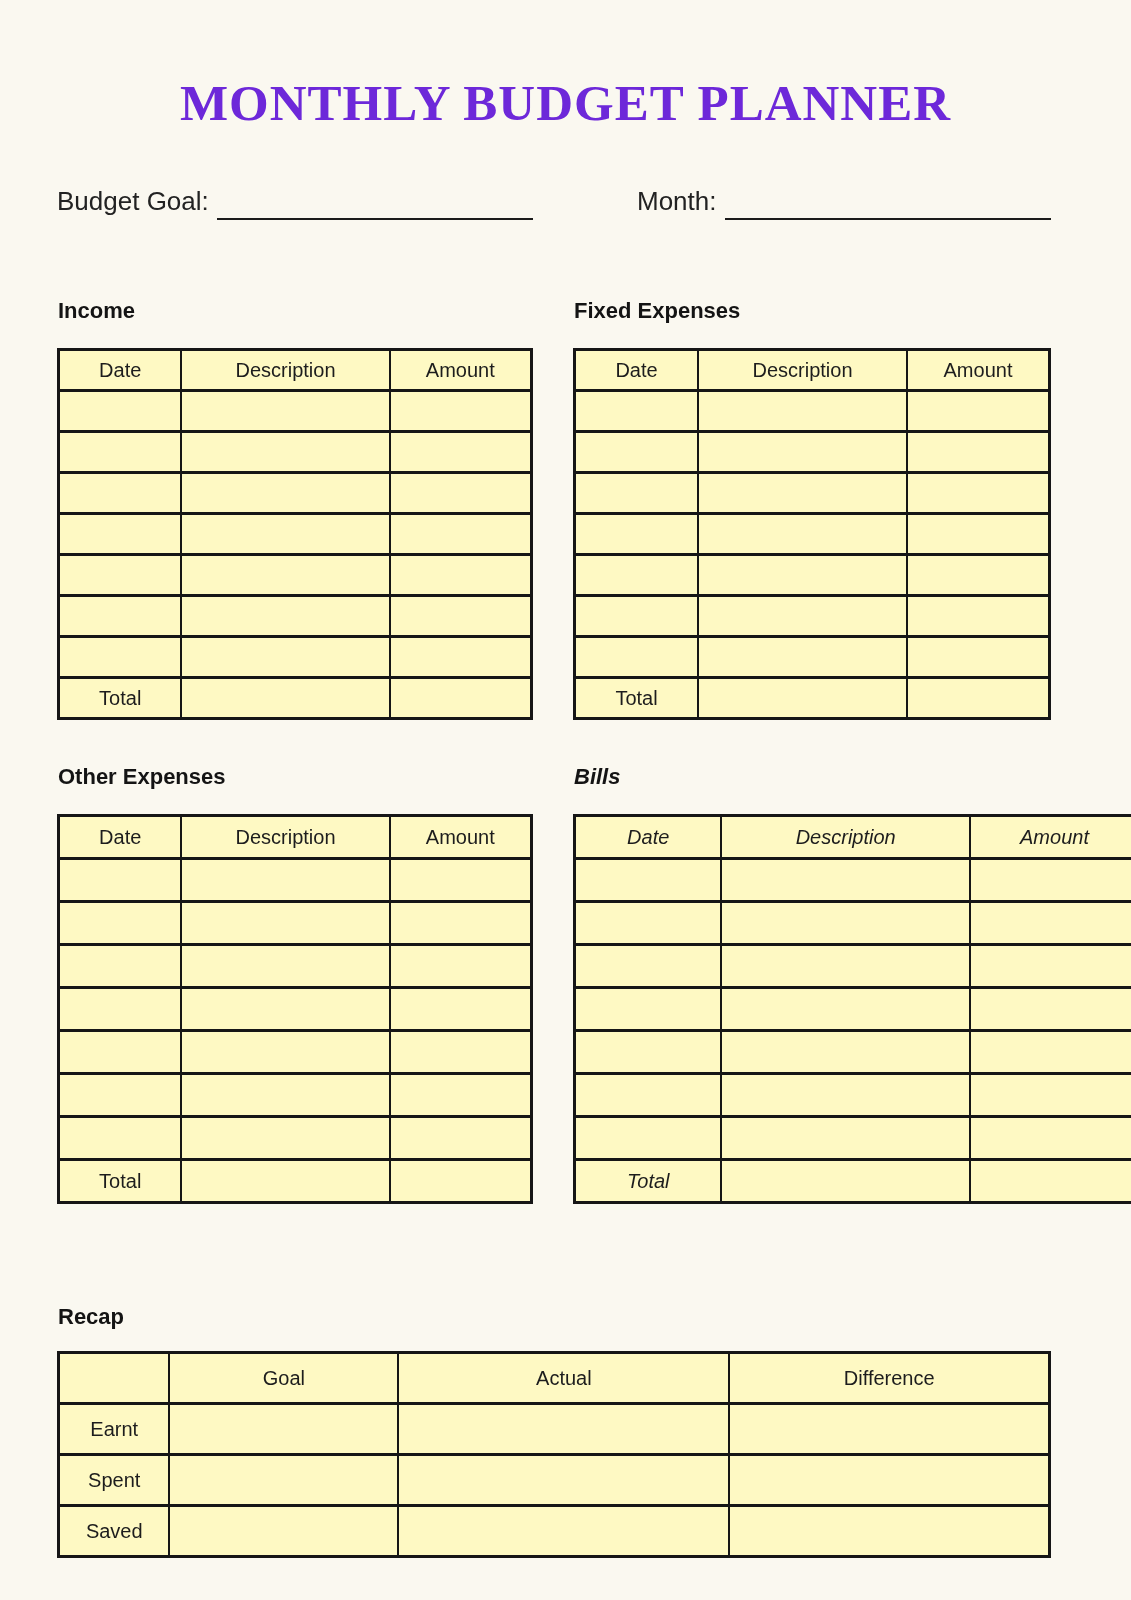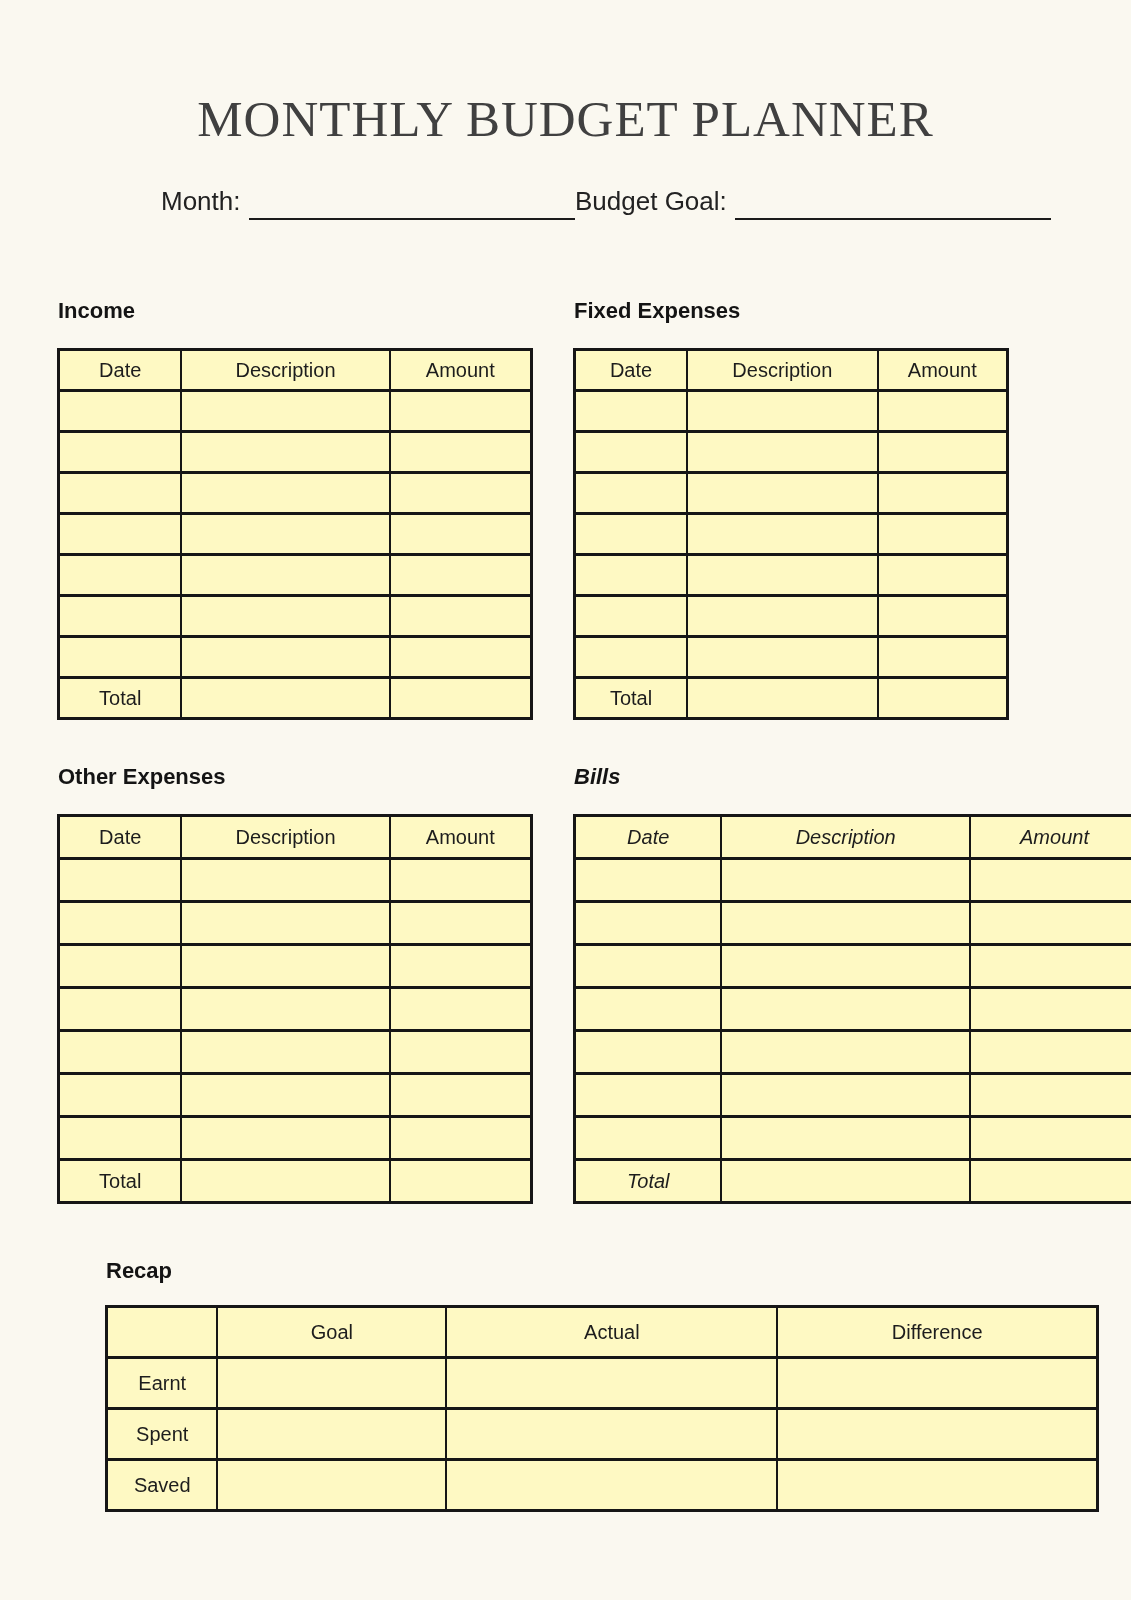--- a/index.html
+++ b/index.html
@@ -7,27 +7,27 @@
   .page {
     position:relative;
     width:1131px; height:1600px;
     margin:0 auto;
     background:#FAF8F0;
     color:#1A1A1A;
     font-family:"Liberation Sans", sans-serif;
     overflow:hidden;
   }
   .title {
-    position:absolute; top:90px; left:0; right:0;
+    position:absolute; top:74px; left:0; right:0;
     text-align:center;
     font-family:"Liberation Serif", serif;
-    font-weight:400;
+    font-weight:700;
     font-size:51px;
     letter-spacing:1px;
-    color:#404040;
+    color:#6d28d9;
     white-space:nowrap;
   }
   .fields {
     position:absolute; top:186px; left:57px; width:994px;
     display:flex; align-items:flex-end;
   }
   .field-group { display:flex; align-items:flex-end; }
   .field-group.goal { width:476px; }
   .field-group.month { flex:1; margin-left:104px; }
   .field-label { font-size:26px; line-height:1.2; color:#222; white-space:nowrap; }
@@ -65,41 +65,41 @@
   .t-bottom th, .t-bottom td { height:43px; }
   .t-recap th, .t-recap td { height:51px;text-align:center; }
   .col-date { width:26%; }
   .col-desc { width:44%; }
   .col-amt  { width:30%; }
   .rc-label { width:11.2%; }
   .rc-goal  { width:23.1%; }
   .rc-actual{ width:33.4%; }
   .rc-diff  { width:32.3%; }
   .sec-income { left:57px;  top:296px; width:476px; }
-  .sec-fixed  { left:573px; top:296px; width:436px; }
+  .sec-fixed  { left:573px; top:296px; width:478px; }
   .sec-other  { left:57px;  top:762px; width:476px; }
   .sec-bills  { left:573px; top:762px; width:568px;font-style:italic; }
-  .sec-recap  { left:57px;  top:1256px; width:994px;margin-left:48px; }
+  .sec-recap  { left:57px;  top:1302px; width:994px; }
 </style>
 </head>
 <body>
 
 <div class="page">
 
   <h1 class="title">MONTHLY BUDGET PLANNER</h1>
 
   <div class="fields">
+    <div class="field-group goal">
+      <span class="field-label">Budget Goal:</span>
+      <span class="field-line"></span>
+    </div>
     <div class="field-group month">
       <span class="field-label">Month:</span>
       <span class="field-line"></span>
     </div>
-    <div class="field-group goal">
-      <span class="field-label">Budget Goal:</span>
-      <span class="field-line"></span>
-    </div>
   </div>
 
   <div class="section sec-income">
     <h2>Income</h2>
     <table class="t-top">
       <colgroup>
           <col class="col-date">
           <col class="col-desc">
           <col class="col-amt">
         </colgroup>

